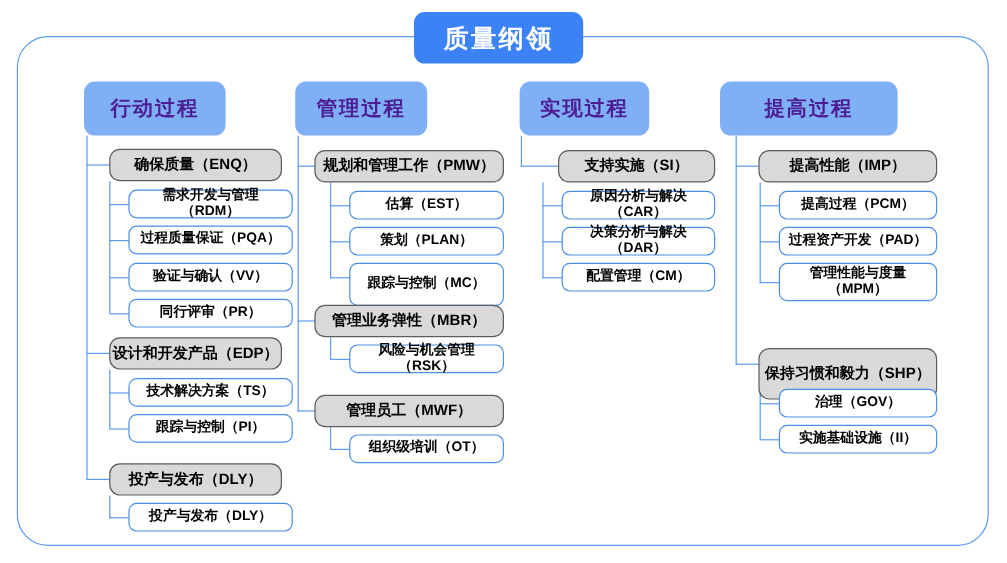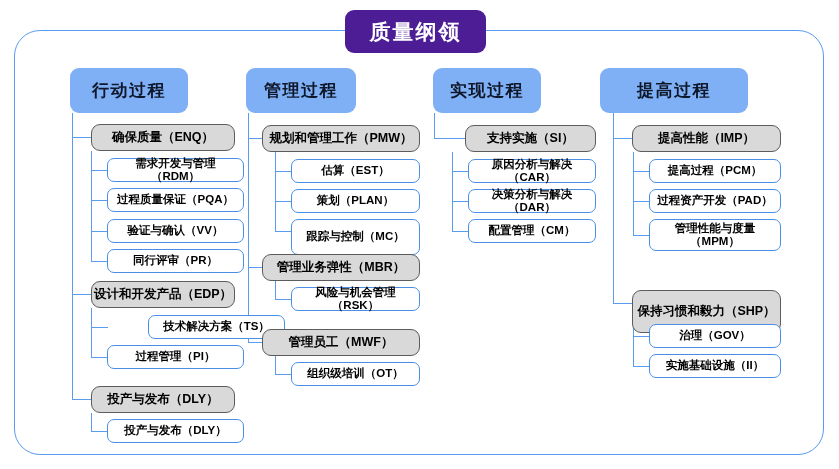--- a/index.html
+++ b/index.html
@@ -19,37 +19,37 @@
     border:1.6px solid #5b9bf0;
     border-radius:26px;
     box-sizing:border-box;
     background:transparent;
   }
 
   
   .title-box{
     position:absolute;
     left:345px;top:10px;width:141px;height:43px;
-    background:#4c1d95;
+    background:#3b82f6;
     border-radius:9px;
     display:flex;align-items:center;justify-content:center;
     color:#ffffff;
     font-size:21px;font-weight:bold;
     letter-spacing:2px;
     z-index:6;
   }
 
   
   .col-header{
     position:absolute;
     height:45px;
     background:#7fb0f5;
     border-radius:9px;
     display:flex;align-items:center;justify-content:center;
-    color:#0f172a;
+    color:#4c1d95;
     font-size:17px;font-weight:bold;
     letter-spacing:1.5px;
     z-index:5;
   }
 
   
   .group-box{
     position:absolute;
     background:#d9d9d9;
     border:1.3px solid #5c5c5c;
@@ -112,23 +112,23 @@
   <div class="leaf-box" style="left:107px;top:188px;width:137px;height:24px;">过程质量保证（PQA）</div>
   <div class="conn h" style="left:91px;top:231px;width:17px;"></div>
   <div class="leaf-box" style="left:107px;top:219px;width:137px;height:24px;">验证与确认（VV）</div>
   <div class="conn h" style="left:91px;top:261px;width:17px;"></div>
   <div class="leaf-box" style="left:107px;top:249px;width:137px;height:24px;">同行评审（PR）</div>
 
   <div class="conn h" style="left:72px;top:294px;width:20px;"></div>
   <div class="group-box" style="left:91px;top:281px;width:144px;height:27px;">设计和开发产品（EDP）</div>
   <div class="conn v" style="left:91px;top:308px;height:49px;"></div>
   <div class="conn h" style="left:91px;top:327px;width:17px;"></div>
-  <div class="leaf-box" style="left:107px;top:315px;width:137px;height:24px;margin-left:41px;">技术解决方案（TS）</div>
+  <div class="leaf-box" style="left:107px;top:315px;width:137px;height:24px;">技术解决方案（TS）</div>
   <div class="conn h" style="left:91px;top:357px;width:17px;"></div>
-  <div class="leaf-box" style="left:107px;top:345px;width:137px;height:24px;">过程管理（PI）</div>
+  <div class="leaf-box" style="left:107px;top:345px;width:137px;height:24px;">跟踪与控制（PI）</div>
 
   <div class="conn h" style="left:72px;top:399px;width:20px;"></div>
   <div class="group-box" style="left:91px;top:386px;width:144px;height:27px;">投产与发布（DLY）</div>
   <div class="conn v" style="left:91px;top:413px;height:19px;"></div>
   <div class="conn h" style="left:91px;top:431px;width:17px;"></div>
   <div class="leaf-box" style="left:107px;top:419px;width:137px;height:24px;">投产与发布（DLY）</div>
 
   <div class="conn v" style="left:248px;top:113px;height:230px;"></div>
 
   <div class="conn h" style="left:248px;top:138px;width:15px;"></div>

